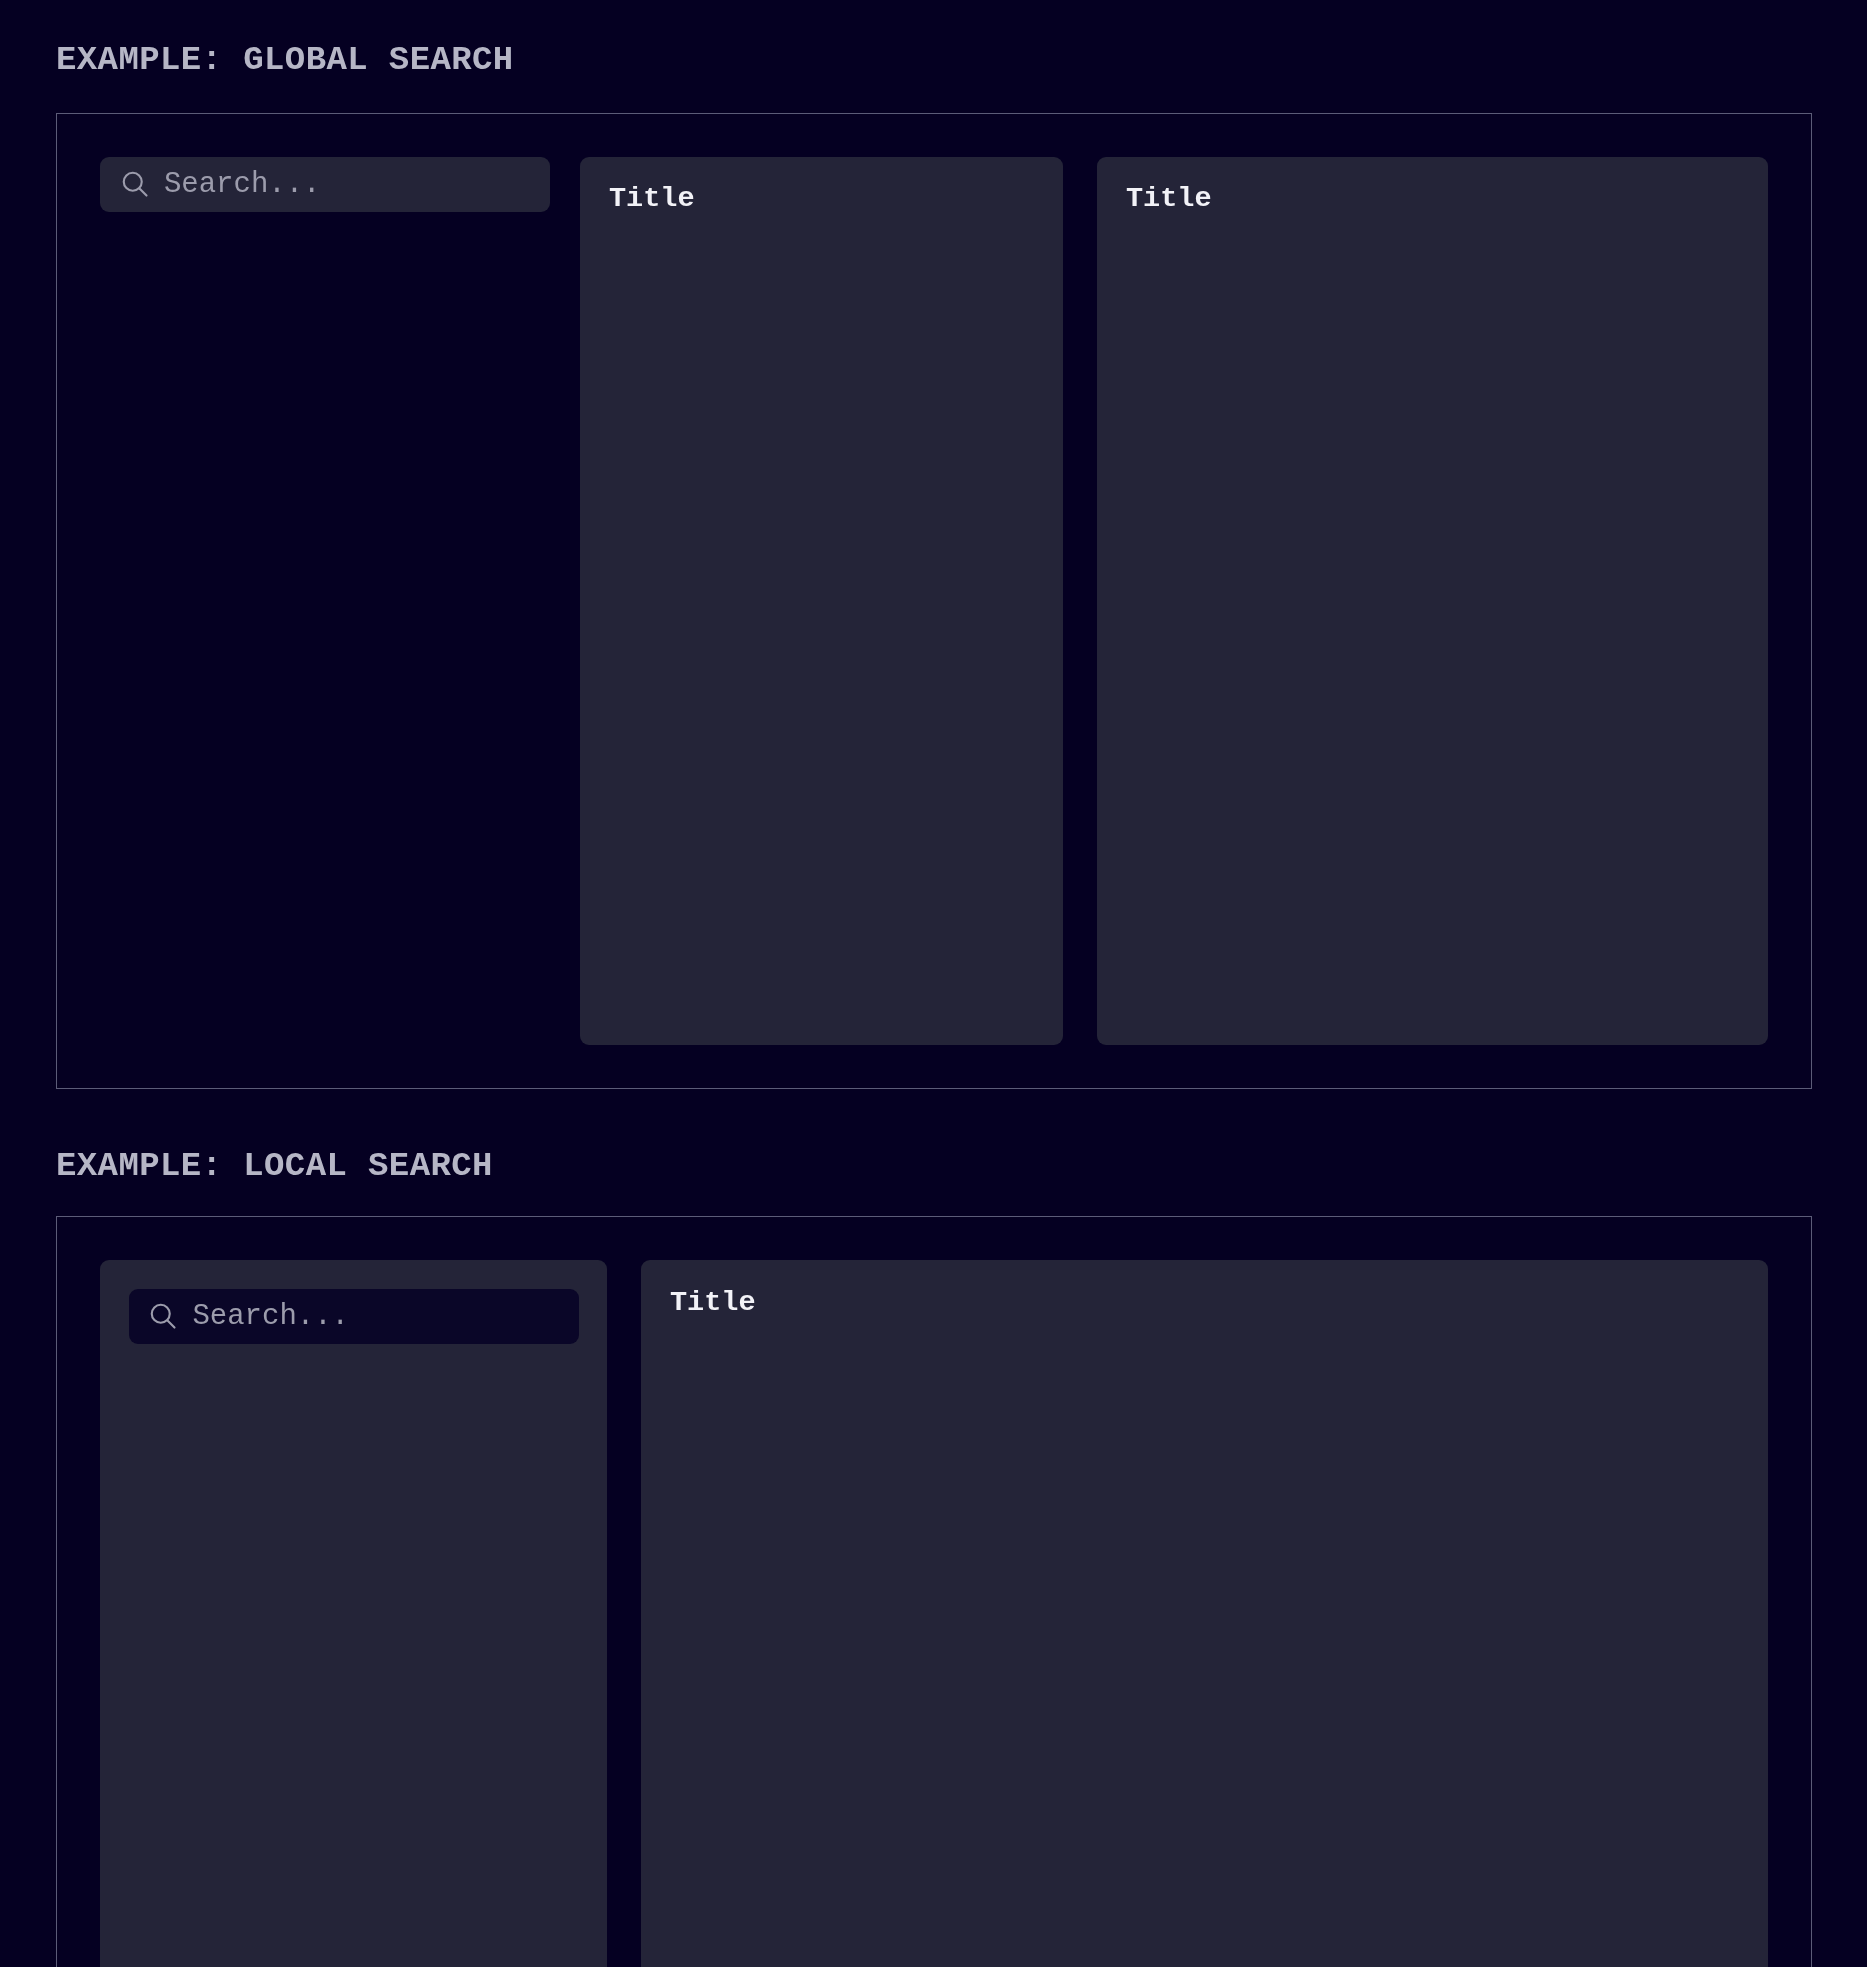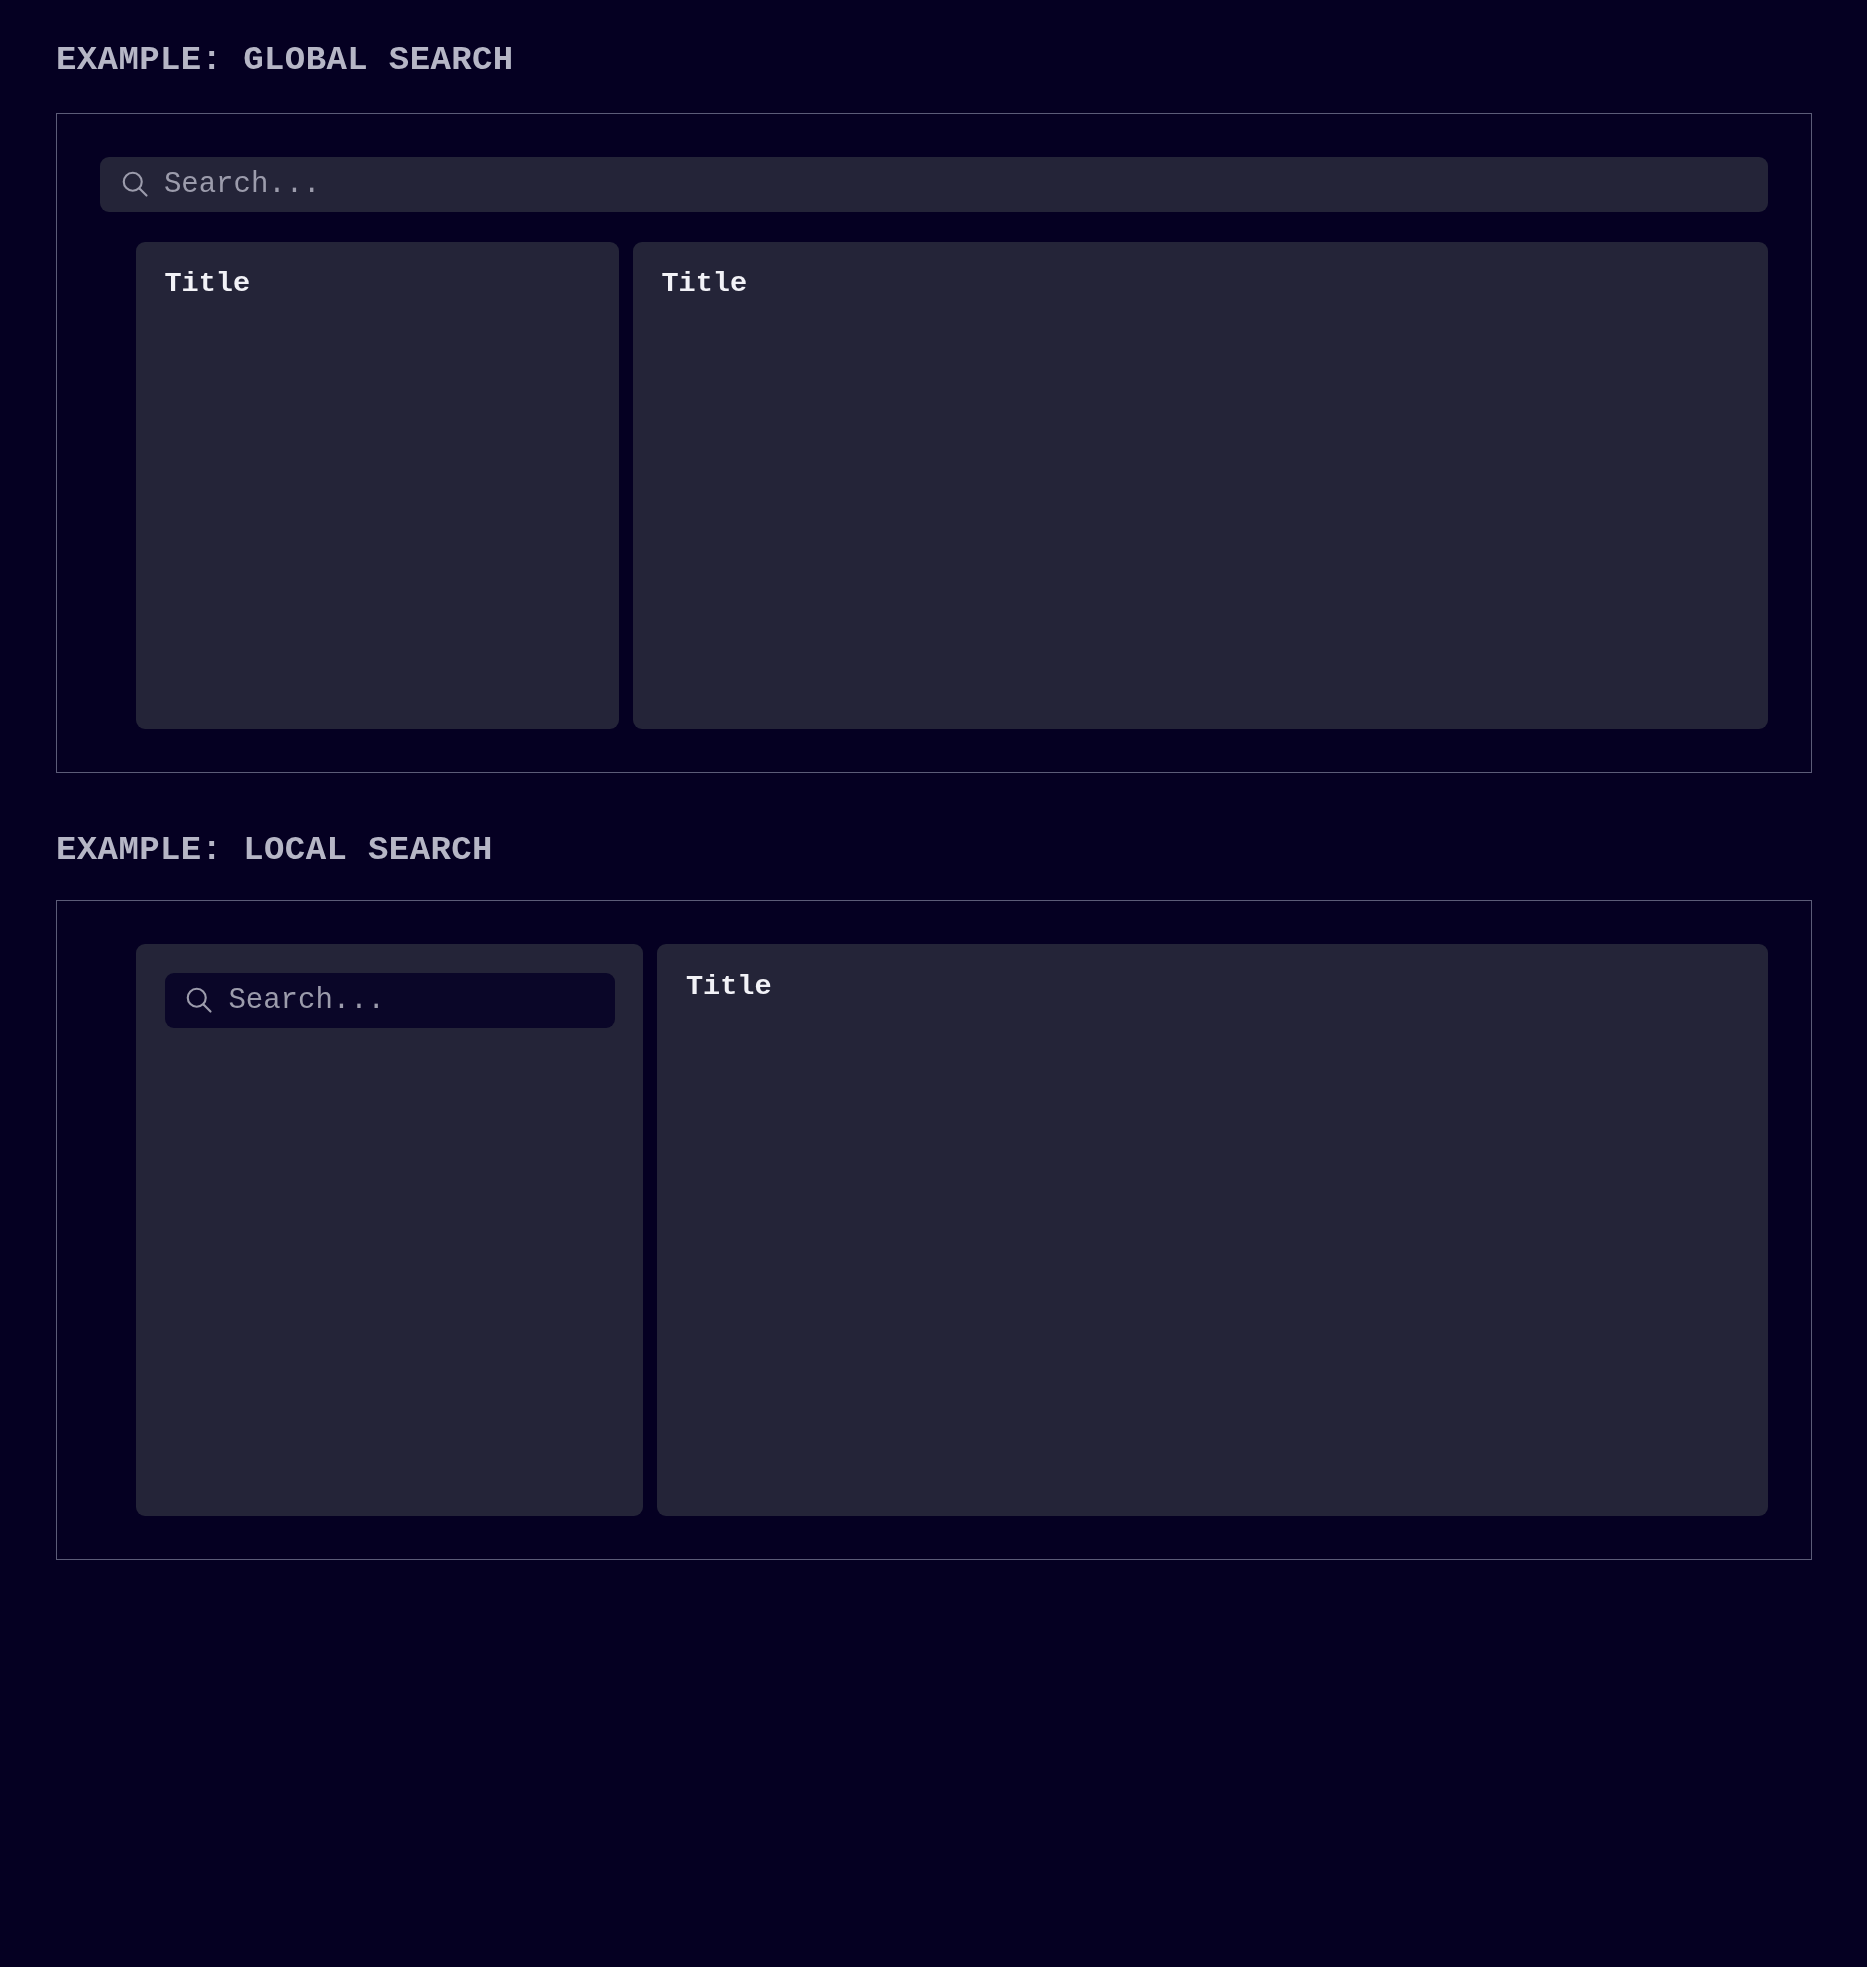--- a/index.html
+++ b/index.html
@@ -34,25 +34,25 @@
     line-height: 1.05;
     font-weight: 700;
     letter-spacing: 0.4px;
     color: var(--heading);
   }
   .section-heading.second {
     margin-top: 60px;
     margin-bottom: 32px;
   }
   .frame {
-    height: 660px;
+    height: 976px;
     border: 1.8px solid var(--border);
     padding: 43px;
     display: flex;
-    flex-direction: column;
+    flex-direction: row;
     gap: 30px;
   }
   .searchbar {
     height: 55px;
     flex: 0 0 55px;
     border-radius: 9px;
     display: flex;
     align-items: center;
     padding: 0 19.6px;
     gap: 14.3px;
@@ -73,23 +73,22 @@
     padding: 0;
     font-family: inherit;
     font-size: 29px;
     color: var(--input-text);
     min-width: 0;
   }
   .searchbar input::placeholder { color: var(--placeholder); opacity: 1; }
   .row {
     flex: 1 1 auto;
     display: flex;
-    gap: 14px;
+    gap: 34px;
     min-height: 0;
-    margin-left: 36px;
   }
   .panel {
     background: var(--panel);
     border-radius: 9px;
     padding: 28.5px;
   }
   .panel.list   { flex: 0 0 483px; }
   .panel.detail { flex: 1 1 auto; }
   .panel-title {
     font-size: 28.5px;

